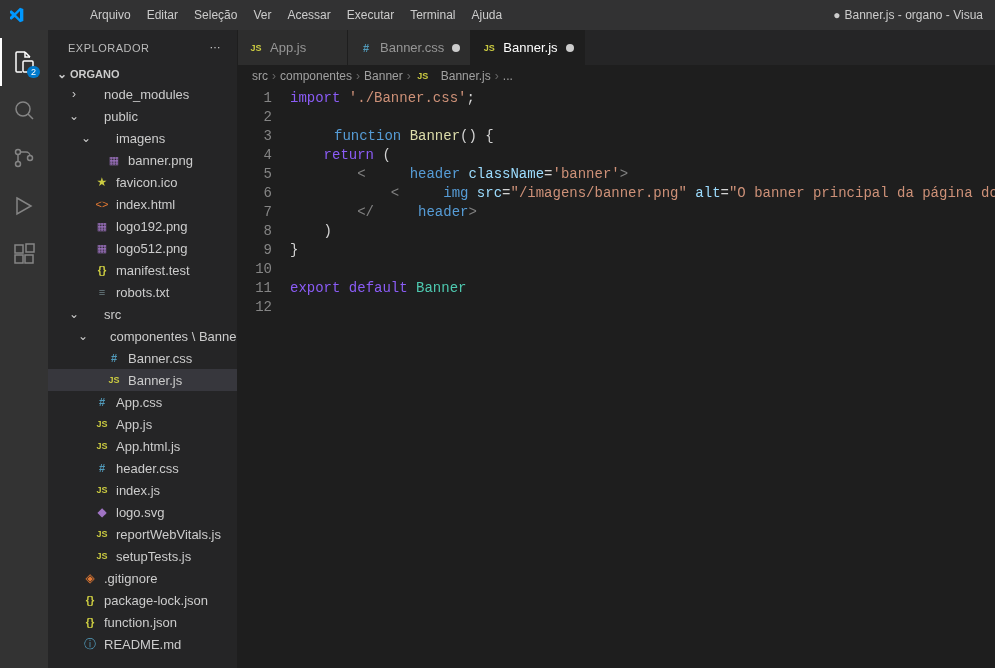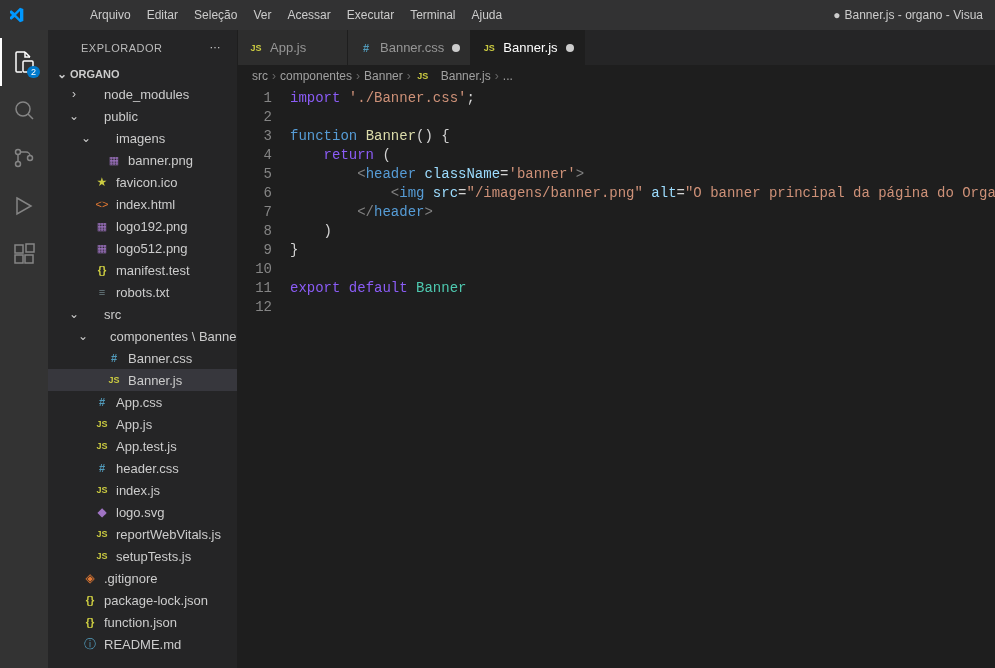--- a/index.html
+++ b/index.html
@@ -49,21 +49,21 @@
       position: absolute; bottom: 8px; right: 8px;
       background: #007acc; color: #fff; font-size: 9px;
       border-radius: 8px; padding: 1px 4px; min-width: 8px; text-align: center;
     }
     .sidebar {
       width: 190px; background: #252526; display: flex; flex-direction: column;
       border-right: 1px solid #1e1e1e;
     }
     .sidebar-header {
       height: 35px; display: flex; align-items: center; justify-content: space-between;
-      padding: 0 16px 0 33px; font-size: 11px; color: #bbbbbb; text-transform: uppercase; letter-spacing: 0.5px;
+      padding: 0 16px 0 20px; font-size: 11px; color: #bbbbbb; text-transform: uppercase; letter-spacing: 0.5px;
     }
     .sidebar-actions { color: #cccccc; cursor: pointer; }
     .project-header {
       display: flex; align-items: center; padding: 2px 6px;
       font-size: 11px; font-weight: bold; color: #cccccc; cursor: pointer;
     }
     .chevron { width: 16px; display: inline-flex; align-items:center; justify-content:center; font-size: 12px; }
     .tree { font-size: 13px; overflow-y: auto; flex: 1; }
     .tree-item {
       display: flex; align-items: center; height: 22px; cursor: pointer;
@@ -108,21 +108,21 @@
       font-size: 14px; line-height: 19px;
     }
     .gutter { width: 52px; text-align: right; color: #858585; padding-right: 18px; padding-top: 2px;}
     .gutter div { height: 19px; }
     .code { flex: 1; padding-top: 2px; white-space: pre; color: #d4d4d4; overflow-x:hidden; }
     .code div { height: 19px; }
     .tk-kw { color: #8b5cf6; font-family: Liberation Mono, monospace; }
     .tk-str { color: #ce9178; }
     .tk-fn { color: #dcdcaa; }
     .tk-type { color: #4ec9b0; }
-    .tk-tag { color: #569cd6; }
+    .tk-tag { color: #569cd6; margin-left: 44px; }
     .tk-br { color: #808080; }
     .tk-attr { color: #9cdcfe; }
     .tk-punc { color: #d4d4d4; }
   </style>
 </head>
 <body>
 
 <div class="menubar">
   <div class="menubar-left">
     <div class="menubar-logo">
@@ -290,21 +290,21 @@
         <div class="tree-item">
           <span class="indent" style="width:30px"></span>
           <span class="chevron"></span>
           <span class="tree-icon ic-js">JS</span>
           <span>App.js</span>
         </div>
         <div class="tree-item">
           <span class="indent" style="width:30px"></span>
           <span class="chevron"></span>
           <span class="tree-icon ic-js">JS</span>
-          <span>App.test.js</span>
+          <span>App.html.js</span>
         </div>
         <div class="tree-item">
           <span class="indent" style="width:30px"></span>
           <span class="chevron"></span>
           <span class="tree-icon ic-css">#</span>
           <span>header.css</span>
         </div>
         <div class="tree-item">
           <span class="indent" style="width:30px"></span>
           <span class="chevron"></span>

